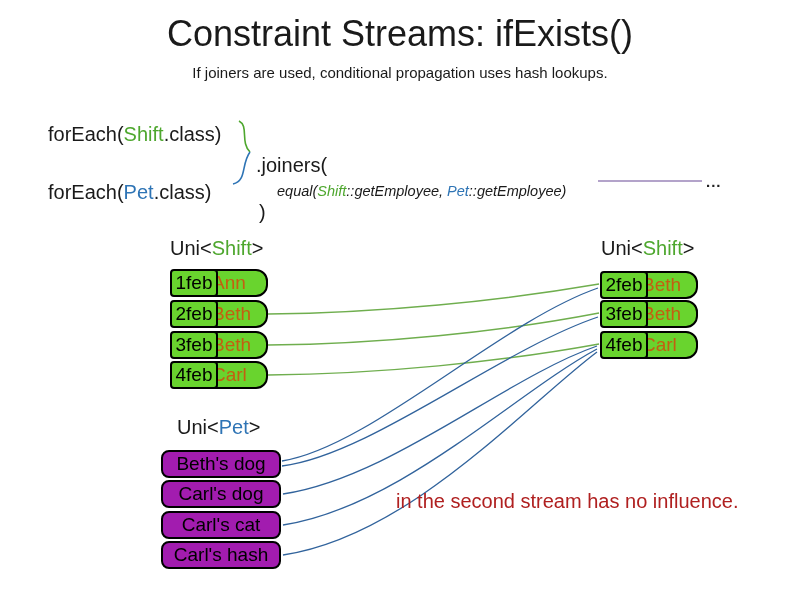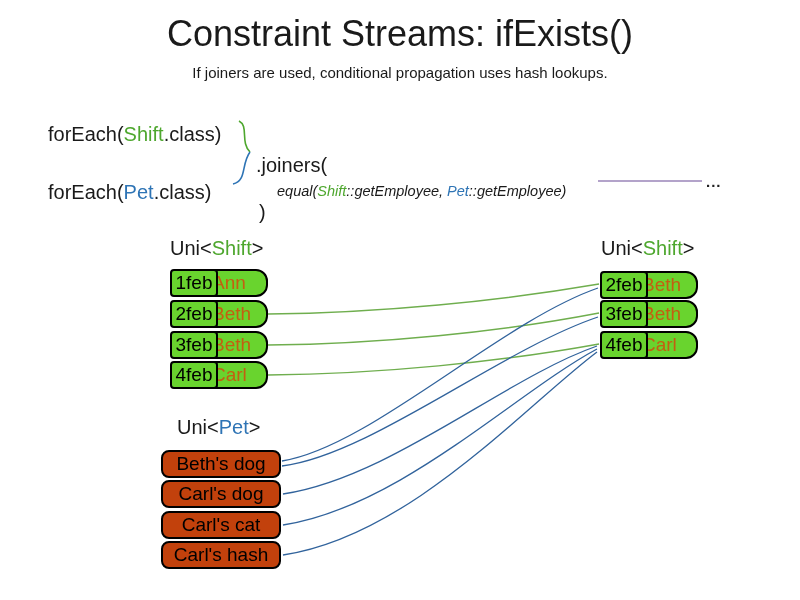--- a/index.html
+++ b/index.html
@@ -41,21 +41,21 @@
   }
   .shift-row .date-cell {
     position: absolute; left: 0; top: 0; width: 48px; height: 28px;
     background: #69D42E; border: 2px solid #000; border-radius: 4px;
     color: #000; font-size: 19px;
     display: flex; align-items: center; justify-content: center;
   }
 
   .pet-row {
     left: 161px; width: 120px; height: 28px;
-    background: #c2410c; border: 2px solid #000; border-radius: 8px;
+    background: #a21caf; border: 2px solid #000; border-radius: 8px;
     color: #000; font-size: 19px;
     display: flex; align-items: center; justify-content: center;
   }
 
   .note { left: 396px; top: 486px; font-size: 20px; line-height: 30px; color: #B02020; }
 
   #links { left: 0; top: 0; pointer-events: none; }
   #links path { fill: none; }
   .brace-green { stroke: #4EA72E; stroke-width: 1.6; }
   .brace-blue  { stroke: #2E74B5; stroke-width: 1.6; }
@@ -131,13 +131,14 @@
   <div class="name-cell">Carl</div>
   <div class="date-cell">4feb</div>
 </div>
 
 <div class="abs pet-row" style="top:450px;">Beth's dog</div>
 <div class="abs pet-row" style="top:480px;text-align:center;">Carl's dog</div>
 <div class="abs pet-row" style="top:511px;">Carl's cat</div>
 <div class="abs pet-row" style="top:541px;">Carl's hash</div>
 
 <div class="abs note">
+  <div>in the second stream has no influence.</div>
 </div>
 
 </body></html>

